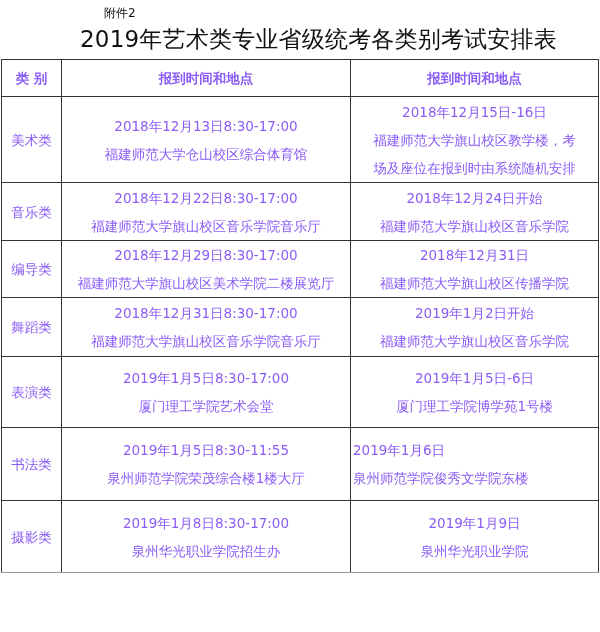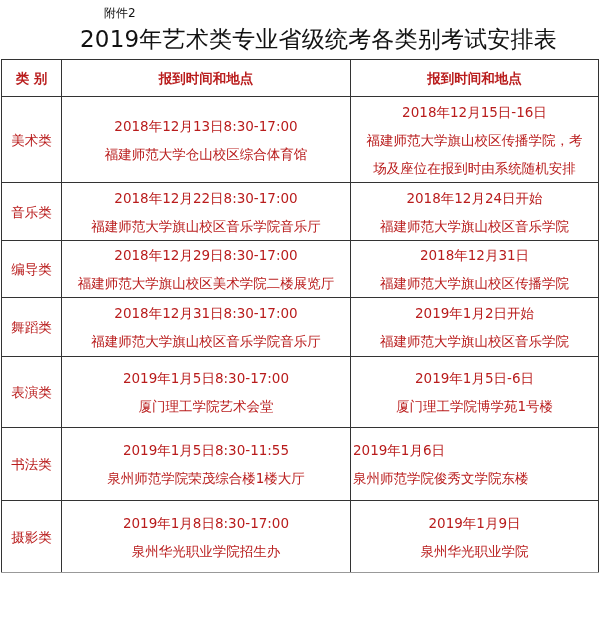--- a/index.html
+++ b/index.html
@@ -18,21 +18,21 @@
       white-space: nowrap;
     }
     table.sched {
       position: absolute; left: 1px; top: 59px;
       border-collapse: collapse; table-layout: fixed;
       width: 597px;
     }
     table.sched td, table.sched th {
       border: 1px solid #333;
       padding: 0; text-align: center; vertical-align: middle;
-      font-size: 13.5px; line-height: 28px; color: #b91c1c;
+      font-size: 13.5px; line-height: 28px; color: #8b5cf6;
       white-space: nowrap; overflow: hidden;
     }
     table.sched tr:last-child td { border-bottom-color: #999; }
     col.c1 { width: 60px; }
     col.c2 { width: 289px; }
     col.c3 { width: 248px; }
     th { font-weight: bold; font-size: 14px; }
     td.cat { font-weight: normal; font-size: 15px; line-height: 28px; }
     .line { display: block; }
     .left .line { text-align: left; padding-left: 2px; }
@@ -60,21 +60,21 @@
   <tr style="height:86px">
     <td class="cat">
       <span class="line">美术类</span>
     </td>
     <td>
       <span class="line">2018年12月13日8:30-17:00</span>
       <span class="line">福建师范大学仓山校区综合体育馆</span>
     </td>
     <td>
       <span class="line">2018年12月15日-16日</span>
-      <span class="line">福建师范大学旗山校区传播学院，考</span>
+      <span class="line">福建师范大学旗山校区教学楼，考</span>
       <span class="line">场及座位在报到时由系统随机安排</span>
     </td>
   </tr>
 
 
   <tr style="height:58px">
     <td class="cat">
       <span class="line">音乐类</span>
     </td>
     <td>

